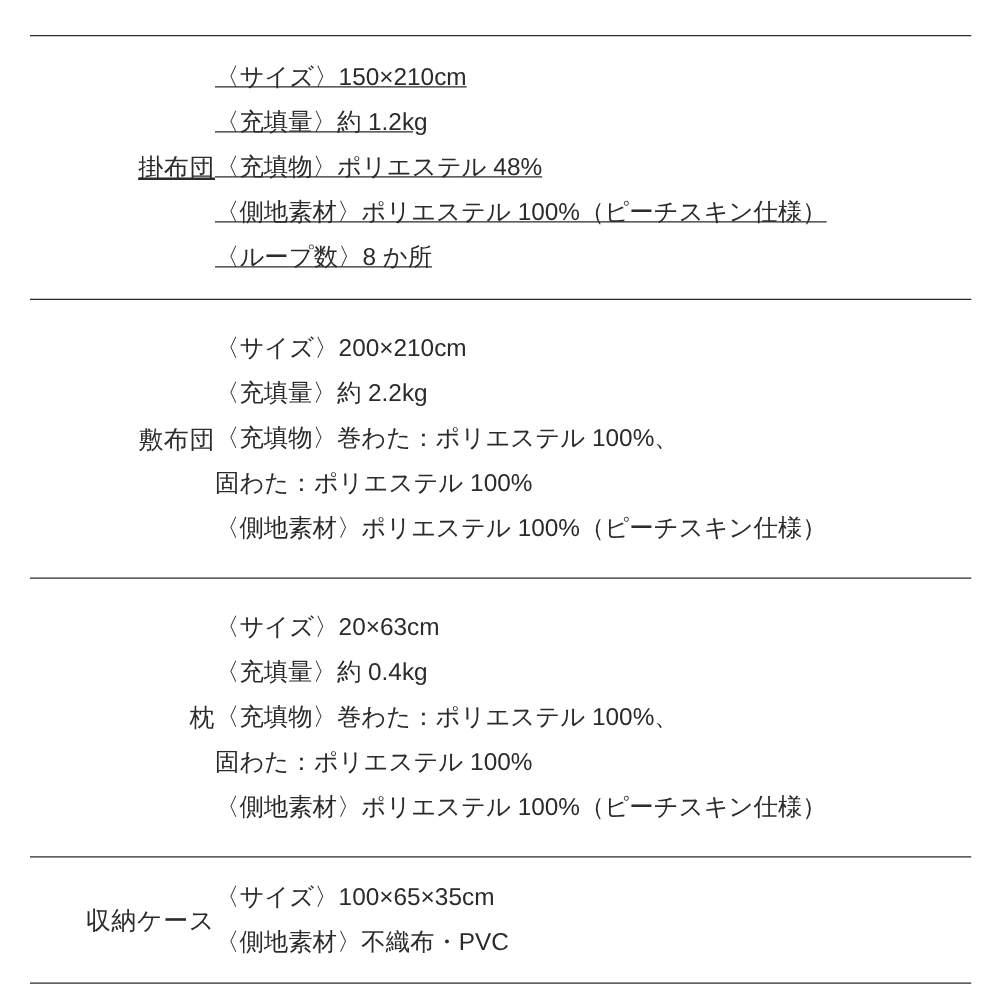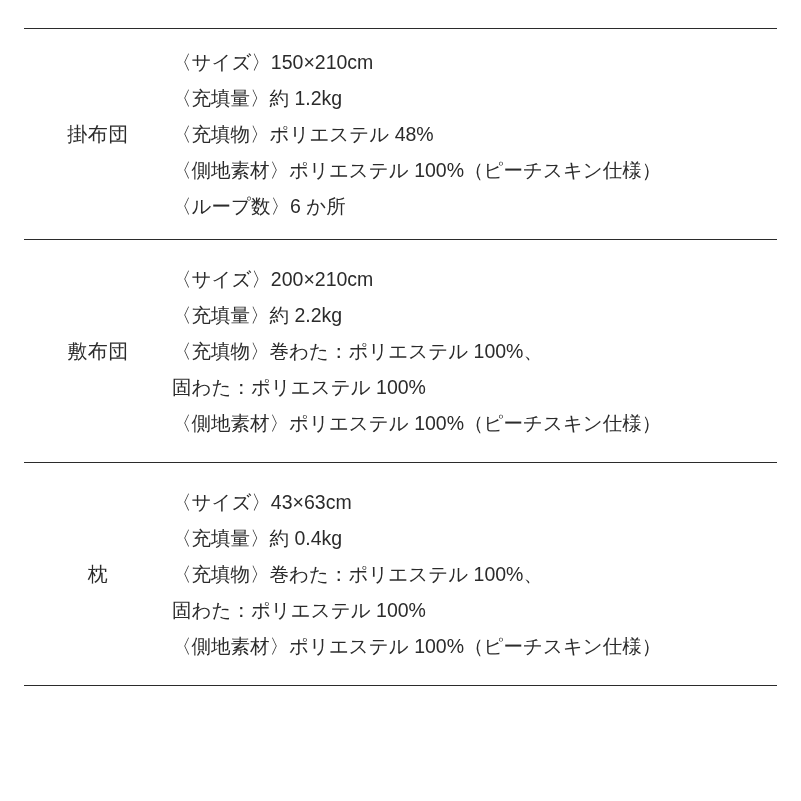--- a/index.html
+++ b/index.html
@@ -34,72 +34,79 @@
   table.spec tr + tr {
     border-top: none;
   }
   table.spec td {
     border: none;
     vertical-align: middle;
     padding: 0;
   }
   td.label {
     width: 148px;
-    text-align: center;
+    text-align: right;
     font-size: 20px;
     letter-spacing: 0.5px;
     border-right: 1px solid #2b2b2b;
     color: #2b2b2b;
     padding: 10px 6px;
   }
   td.detail {
     padding: 14px 10px 14px 20px;
     font-size: 19.5px;
     line-height: 1.85;
     color: #2b2b2b;
   }
   .line {
     white-space: nowrap;
   }
-  .row-cover td { height: 210px; }
+  .row-cover td { height: 210px; text-decoration: underline; }
   .row-mattress td { height: 222px; }
   .row-pillow td { height: 222px; }
   .row-case td { height: 100px; }
 </style>
 </head>
 <body>
 
 <div class="sheet">
   <table class="spec">
     <tbody>
       <tr class="row-cover">
         <td class="label">掛布団</td>
         <td class="detail">
           <div class="line">〈サイズ〉150×210cm</div>
           <div class="line">〈充填量〉約 1.2kg</div>
           <div class="line">〈充填物〉ポリエステル 48%</div>
           <div class="line">〈側地素材〉ポリエステル 100%（ピーチスキン仕様）</div>
-          <div class="line">〈ループ数〉6 か所</div>
+          <div class="line">〈ループ数〉8 か所</div>
         </td>
       </tr>
       <tr class="row-mattress">
         <td class="label">敷布団</td>
         <td class="detail">
           <div class="line">〈サイズ〉200×210cm</div>
           <div class="line">〈充填量〉約 2.2kg</div>
           <div class="line">〈充填物〉巻わた：ポリエステル 100%、</div>
           <div class="line">固わた：ポリエステル 100%</div>
           <div class="line">〈側地素材〉ポリエステル 100%（ピーチスキン仕様）</div>
         </td>
       </tr>
       <tr class="row-pillow">
         <td class="label">枕</td>
         <td class="detail">
-          <div class="line">〈サイズ〉43×63cm</div>
+          <div class="line">〈サイズ〉20×63cm</div>
           <div class="line">〈充填量〉約 0.4kg</div>
           <div class="line">〈充填物〉巻わた：ポリエステル 100%、</div>
           <div class="line">固わた：ポリエステル 100%</div>
           <div class="line">〈側地素材〉ポリエステル 100%（ピーチスキン仕様）</div>
+        </td>
+      </tr>
+      <tr class="row-case">
+        <td class="label">収納ケース</td>
+        <td class="detail">
+          <div class="line">〈サイズ〉100×65×35cm</div>
+          <div class="line">〈側地素材〉不織布・PVC</div>
         </td>
       </tr>
     </tbody>
   </table>
 </div>
 
 </body></html>

